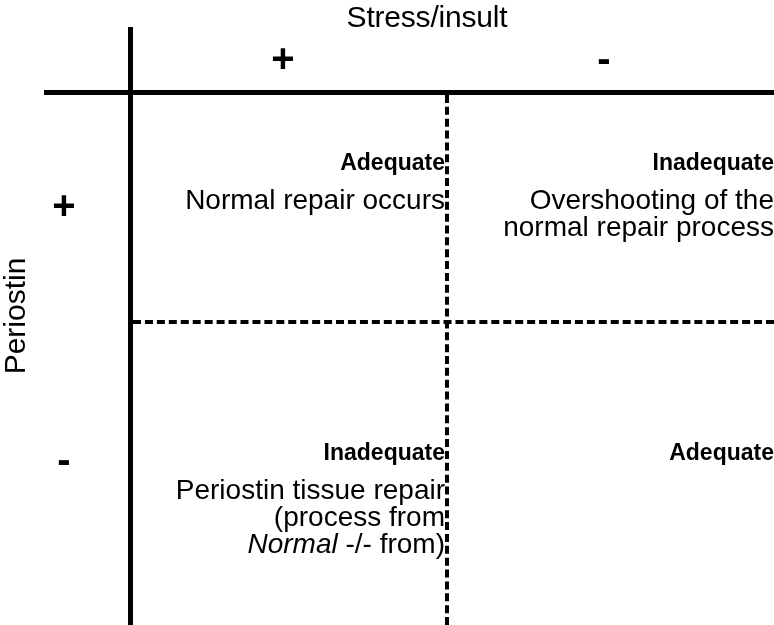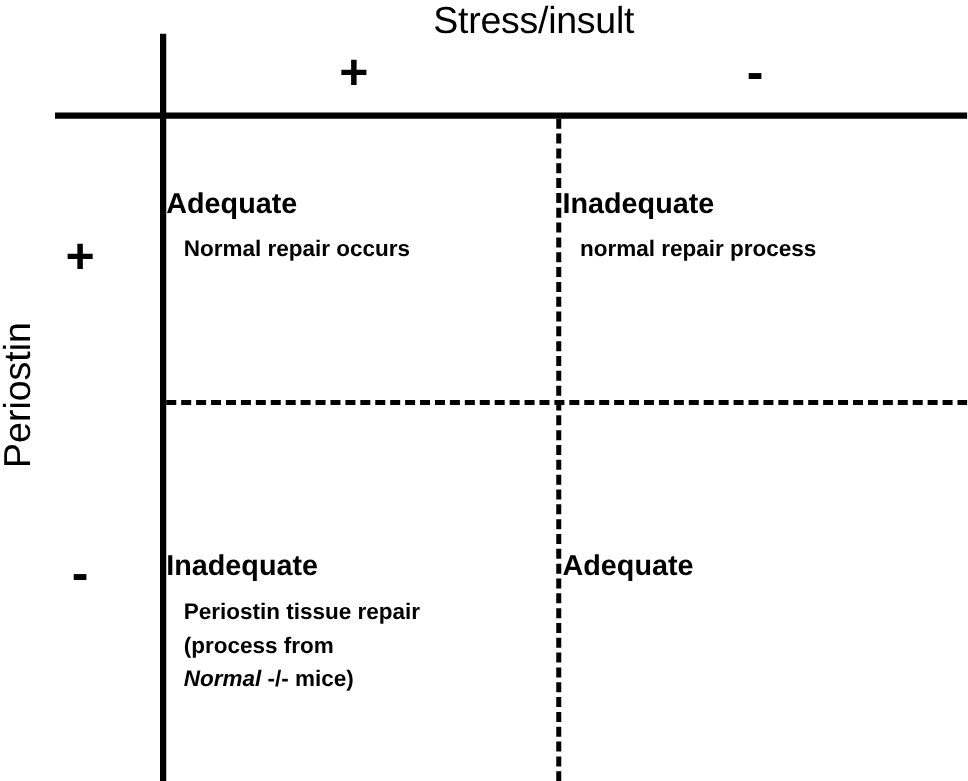--- a/index.html
+++ b/index.html
@@ -93,34 +93,34 @@
     left: 133px;
     top: 320px;
     width: 641px;
     height: 0;
     border-top: 4px dashed #000000;
   }
 
   
   .cell {
     position: absolute;
-    text-align: left;
+    text-align: right;
     font-size: 22px;
     line-height: 27px;
   }
   .cell .cell-title {
     font-weight: 700;
     font-size: 23px;
     line-height: 28px;
     margin-bottom: 10px;
     white-space: nowrap;
   }
   .cell .cell-body {
-    font-weight: 700;
-    font-size: 18px;
+    font-weight: 400;
+    font-size: 28px;
     line-height: 27px;
     padding-left: 14px;
   }
   .cell .cell-body .ital {
     font-style: italic;
   }
 
   .cell-tl { left: 133px; top: 148px; width: 312px; }
   .cell-tr { left: 450px; top: 148px; width: 324px; }
   .cell-bl { left: 133px; top: 438px; width: 312px; }
@@ -150,30 +150,31 @@
   <div class="cell cell-tl">
     <div class="cell-title">Adequate</div>
     <div class="cell-body">
       <span>Normal repair occurs</span>
     </div>
   </div>
 
   <div class="cell cell-tr">
     <div class="cell-title">Inadequate</div>
     <div class="cell-body">
+      <div>Overshooting of the</div>
       <div>normal repair process</div>
     </div>
   </div>
 
   <div class="cell cell-bl">
     <div class="cell-title">Inadequate</div>
     <div class="cell-body">
       <div>Periostin tissue repair</div>
       <div>(process from</div>
-      <div><span class="ital">Normal</span><span> -/- mice)</span></div>
+      <div><span class="ital">Normal</span><span> -/- from)</span></div>
     </div>
   </div>
 
   <div class="cell cell-br">
     <div class="cell-title">Adequate</div>
   </div>
 
 </div>
 
 </body></html>

